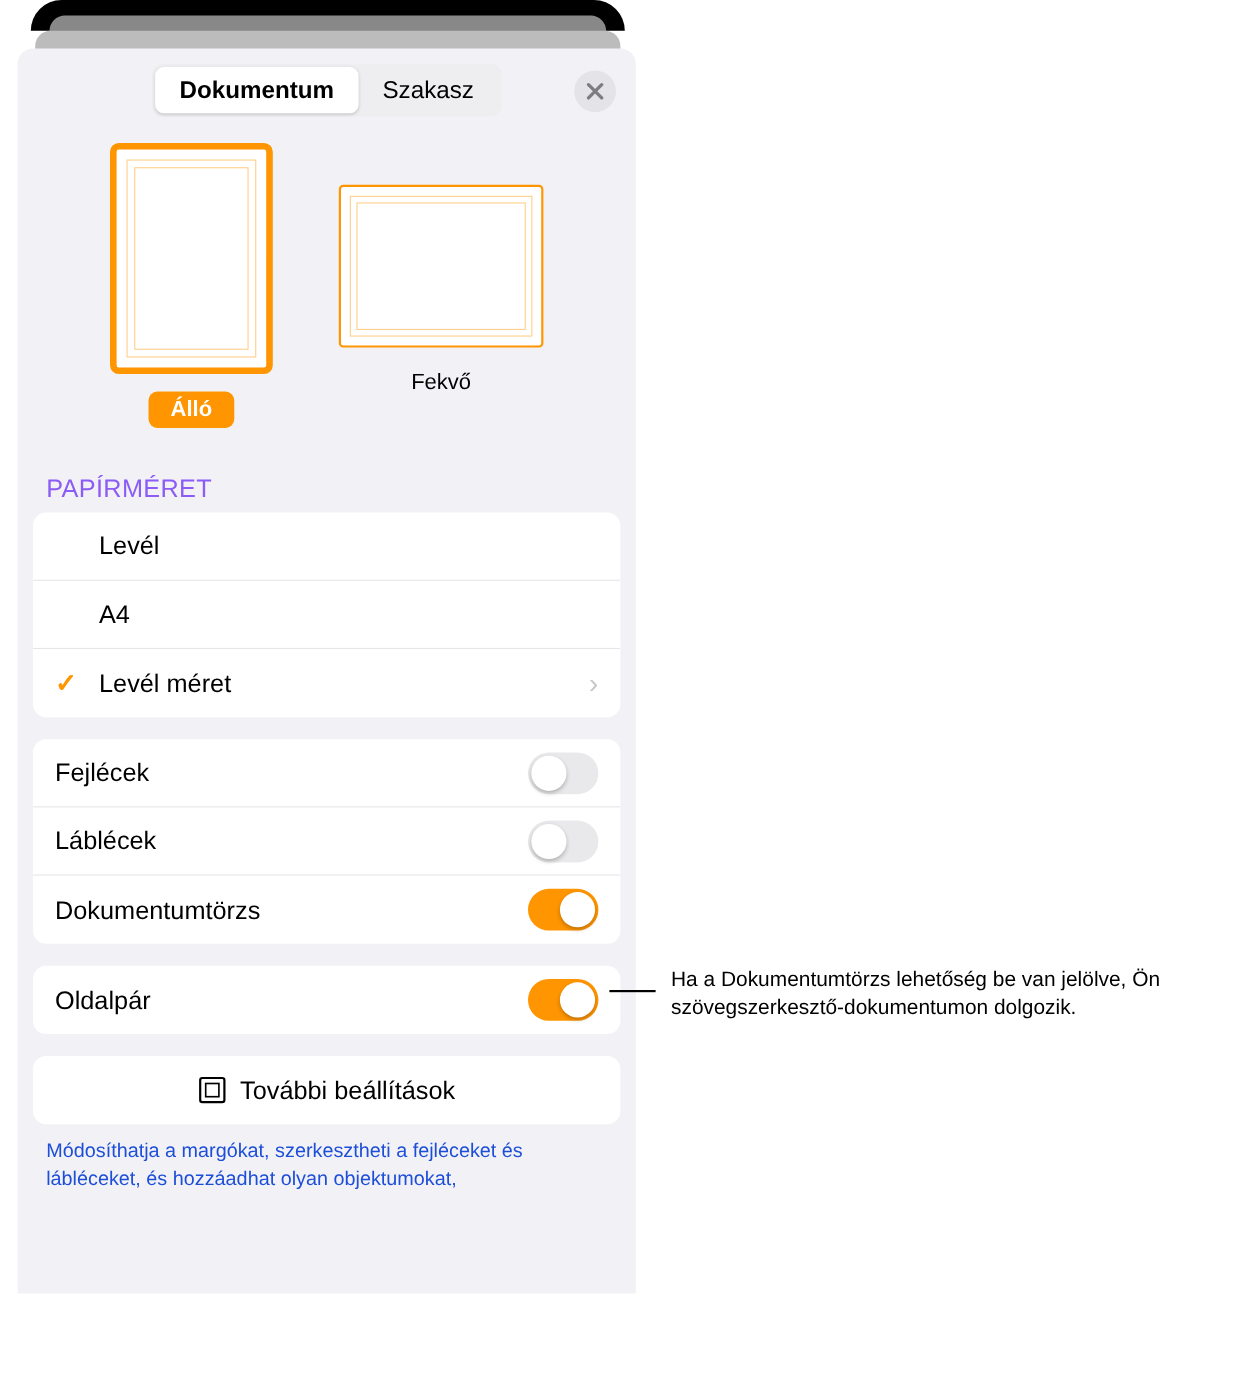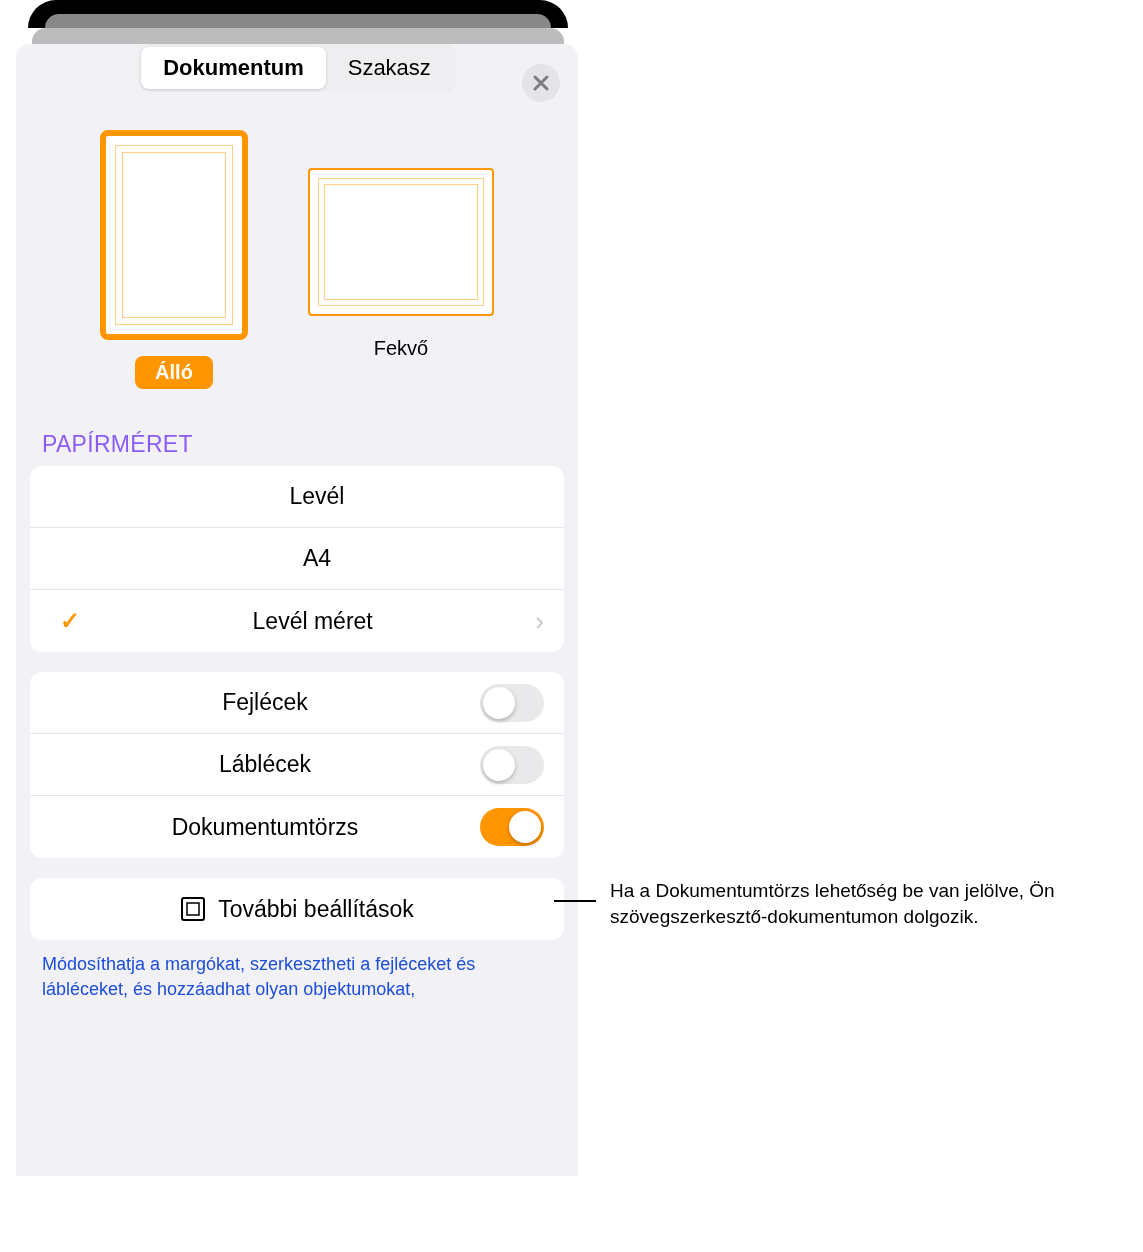--- a/index.html
+++ b/index.html
@@ -30,21 +30,21 @@
     position: absolute;
     top: 44px; left: 16px;
     width: 562px;
     height: 1132px;
     background: #f2f2f6;
     border-radius: 14px 14px 0 0;
     overflow: hidden;
   }
   .panel-header {
     display: flex;
-    align-items: flex-start;
+    align-items: center;
     justify-content: center;
     height: 76px;
     position: relative;
   }
   .segmented {
     display: flex;
     background: #eeeef0;
     border-radius: 10px;
     padding: 3px;
   }
@@ -118,21 +118,20 @@
     color: #8b5cf6;
     text-transform: uppercase;
     padding: 18px 26px 8px 26px;
     letter-spacing: 0.3px;
   }
   .group {
     background: #fff;
     border-radius: 12px;
     margin: 0 14px 20px 14px;
     overflow: hidden;
-    text-align: center;
   }
   .row {
     display: flex;
     align-items: center;
     min-height: 62px;
     padding: 0 20px 0 20px;
     border-bottom: 1px solid #e6e6e8;
     font-size: 23px;
     cursor: pointer;
   }
@@ -266,20 +265,28 @@
         </div>
     </div>
     <div class="row no-indent">
       <span class="label">Dokumentumtörzs</span>
       <div class="toggle on">
           <div class="knob"></div>
         </div>
     </div>
   </div>
 
+  <div class="group">
+    <div class="row no-indent">
+      <span class="label">Oldalpár</span>
+      <div class="toggle on">
+          <div class="knob"></div>
+        </div>
+    </div>
+  </div>
 
   <div class="more-btn">
     <svg width="26" height="26" viewBox="0 0 26 26">
       <rect x="2" y="2" width="22" height="22" rx="2" fill="none" stroke="#000" stroke-width="2"></rect>
       <rect x="7" y="7" width="12" height="12" fill="none" stroke="#000" stroke-width="1.5"></rect>
     </svg>
     <span>További beállítások</span>
   </div>
 
   <div class="footer-text">Módosíthatja a margókat, szerkesztheti a fejléceket és lábléceket, és hozzáadhat olyan objektumokat,</div>

